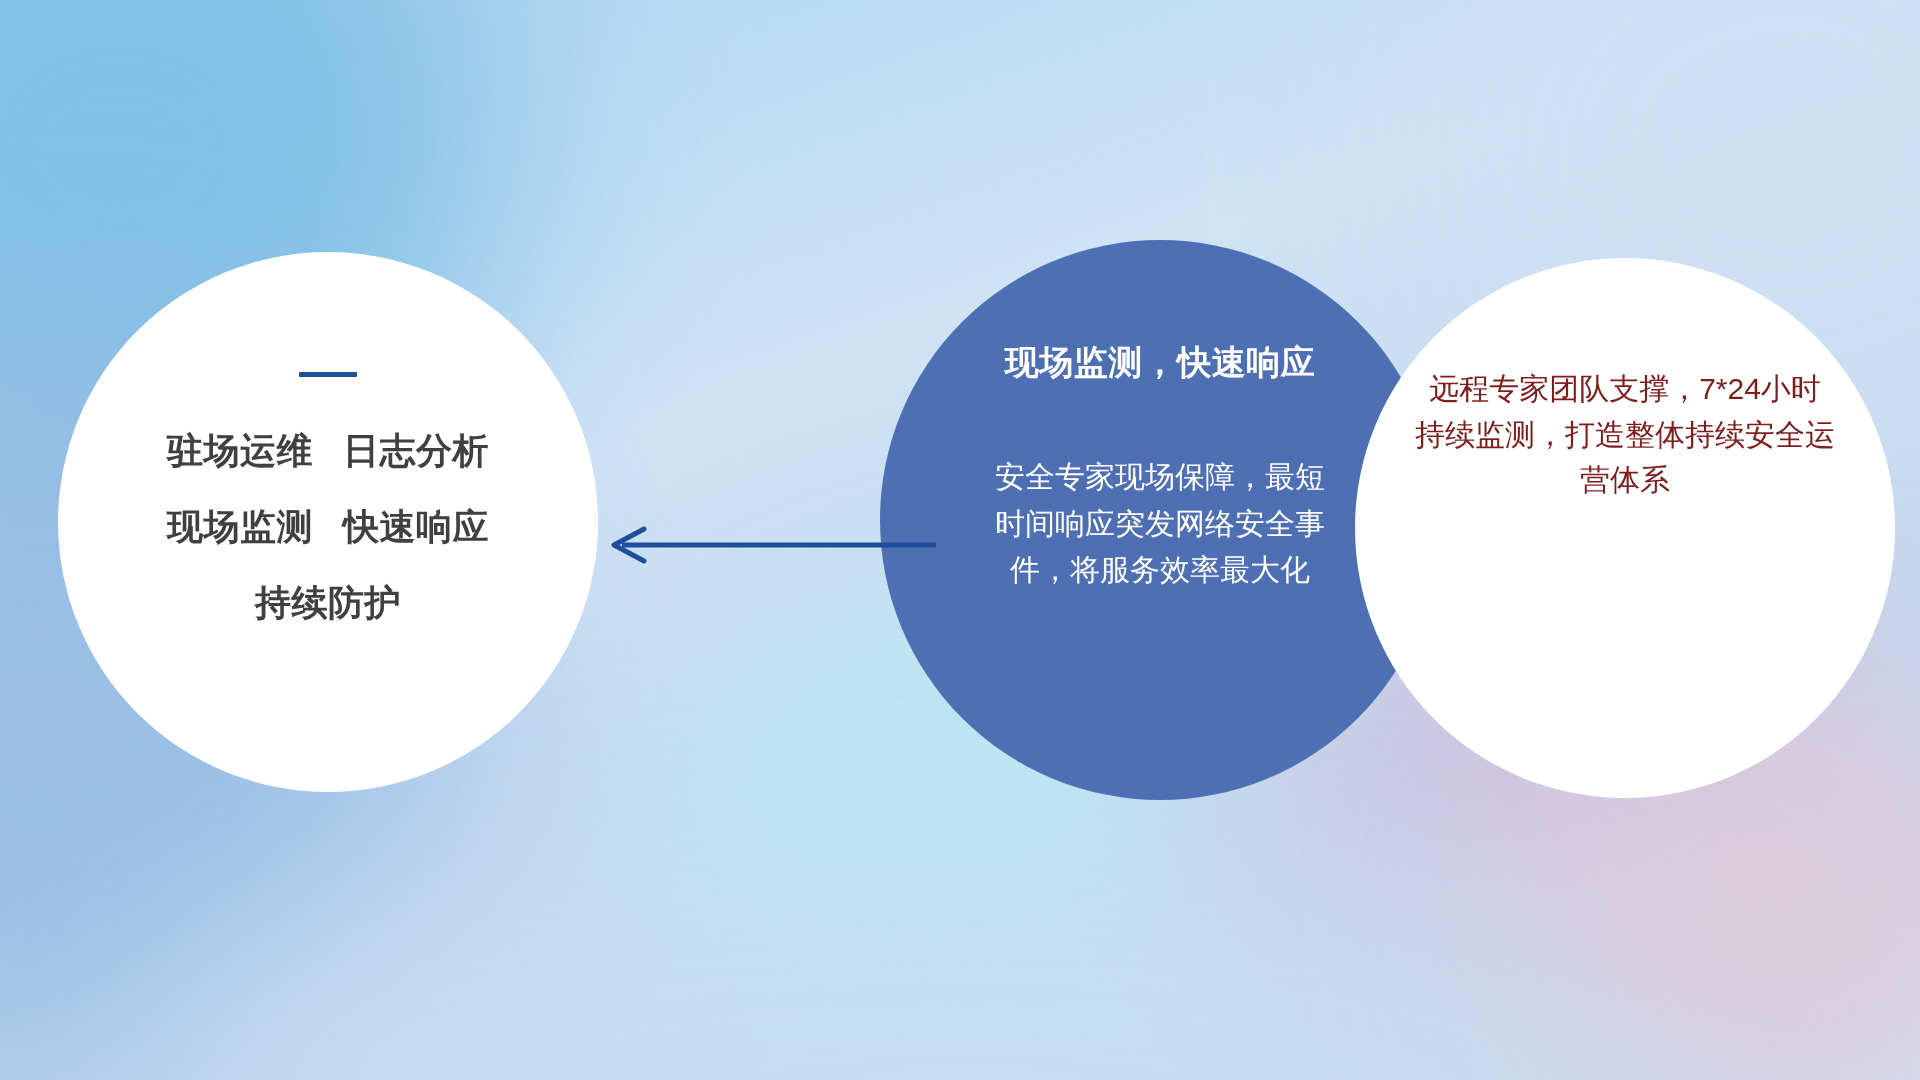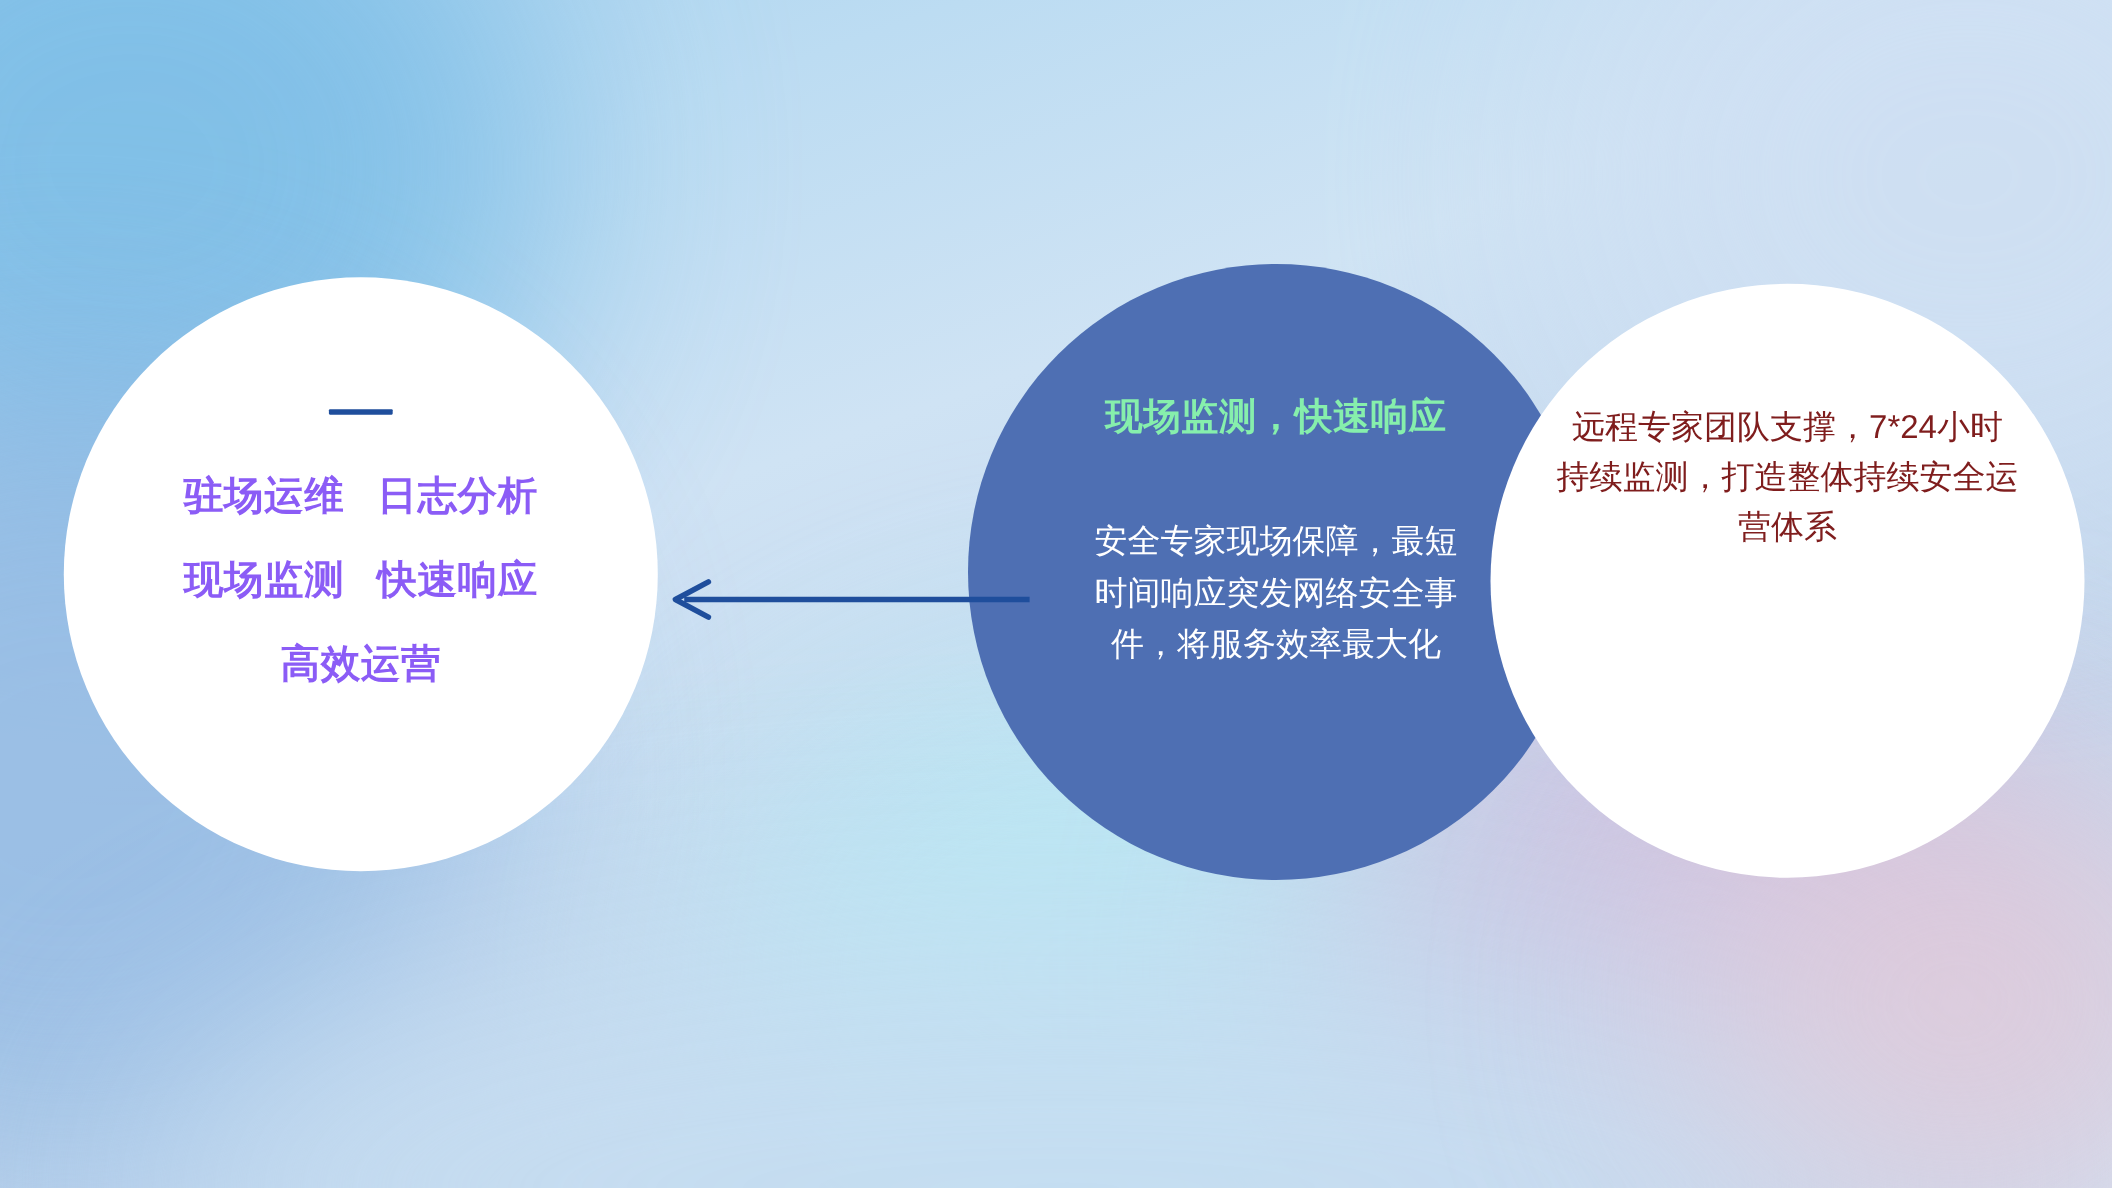--- a/index.html
+++ b/index.html
@@ -104,47 +104,46 @@
     padding: 0 28px;
   }
   .accent-rule {
     width: 58px;
     height: 5px;
     background: #1f4e9c;
     margin: 0 auto 56px auto;
     border-radius: 1px;
   }
   .left-line {
-    color: #8b5cf6;
+    color: #404040;
     font-size: 36px;
     font-weight: 700;
     line-height: 1.0;
     margin-bottom: 40px;
     letter-spacing: .5px;
     white-space: nowrap;
   }
   .left-line:last-child { margin-bottom: 0; }
   .gap { display: inline-block; width: 30px; }
 
   
   .mid-inner {
     position: absolute;
     left: 0; right: 0;
     top: 100px;
     text-align: center;
     padding: 0 36px;
   }
   .mid-title {
-    color: #86efac;
+    color: #ffffff;
     font-size: 34px;
     font-weight: 700;
     letter-spacing: .5px;
     white-space: nowrap;
     margin-bottom: 68px;
-    margin-top: 16px;
   }
   .mid-body {
     color: #ffffff;
     font-size: 30px;
     font-weight: 400;
     line-height: 1.55;
     width: 330px;
     margin: 0 auto;
     text-align: center;
   }
@@ -203,21 +202,21 @@
 
       <div class="left-line">
         <span>驻场运维</span><span class="gap"></span><span>日志分析</span>
       </div>
 
       <div class="left-line">
         <span>现场监测</span><span class="gap"></span><span>快速响应</span>
       </div>
 
       <div class="left-line">
-        <span>高效运营</span>
+        <span>持续防护</span>
       </div>
     </div>
   </div>
 
   <div class="circle circle-mid">
     <div class="mid-inner">
       <div class="mid-title">现场监测，快速响应</div>
       <div class="mid-body">安全专家现场保障，最短时间响应突发网络安全事件，将服务效率最大化</div>
     </div>
   </div>

